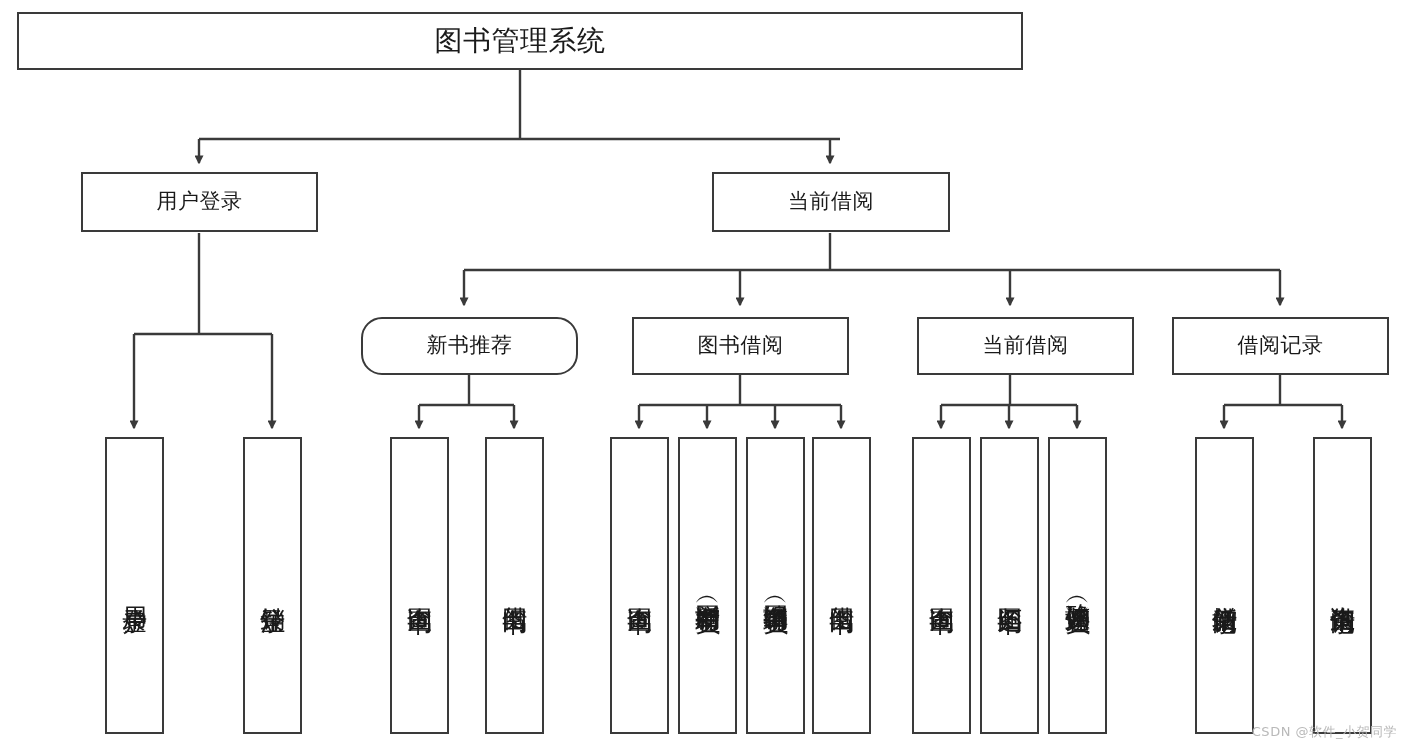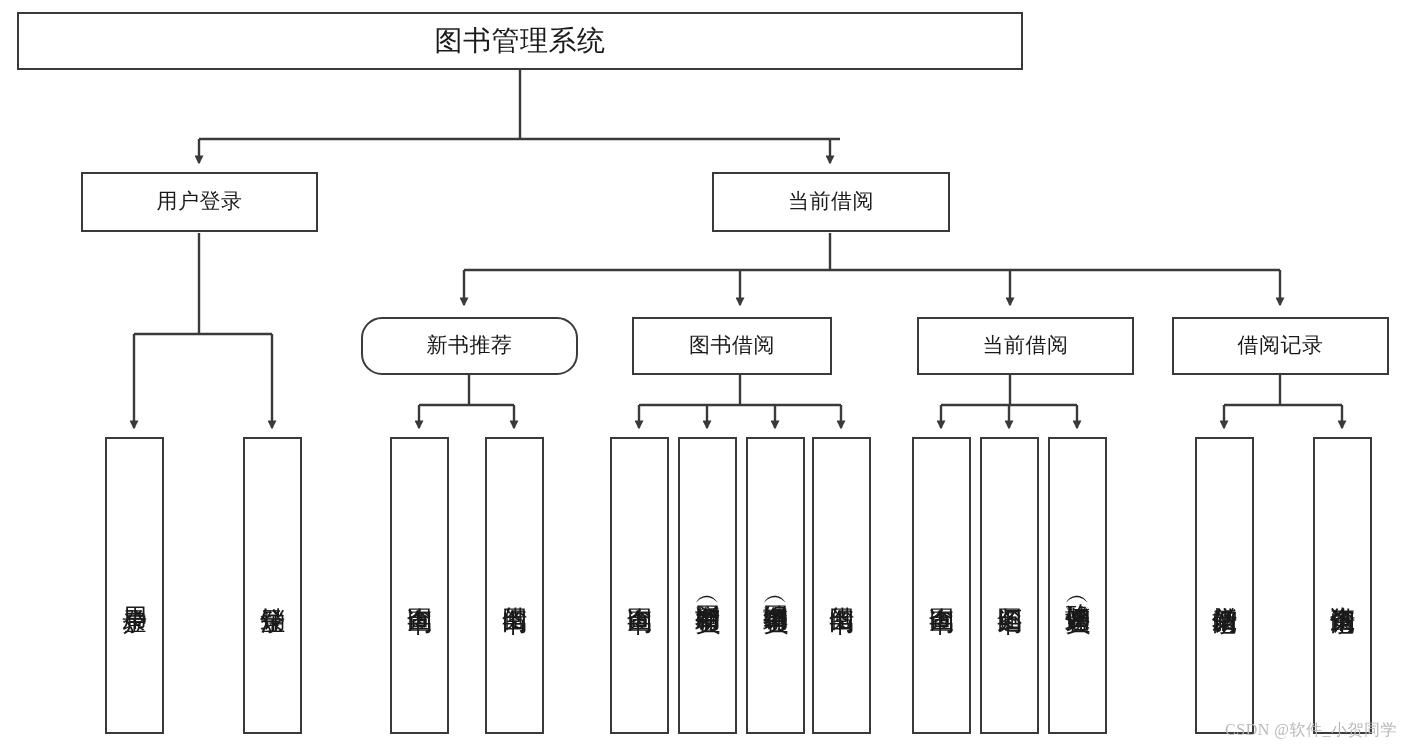--- a/index.html
+++ b/index.html
@@ -61,25 +61,24 @@
     font-size: 25px;
     line-height: 1.02;
     letter-spacing: 1px;
     white-space: nowrap;
     padding-top: 6px;
   }
   .watermark {
     position: absolute;
     right: 8px;
     bottom: 6px;
-    font-size: 16px;
+    font-size: 13px;
     color: #b9b9b9;
     white-space: nowrap;
     letter-spacing: 0.5px;
-    font-family: Liberation Serif, serif;
   }
 </style>
 </head>
 <body>
 
 <div id="canvas">
 
   <svg class="connectors" viewBox="0 0 1405 747" xmlns="http://www.w3.org/2000/svg">
     <defs>
       <marker id="arrow" markerWidth="9" markerHeight="9" refX="7.6" refY="4.5" orient="auto" markerUnits="userSpaceOnUse">
@@ -137,21 +136,21 @@
   <div class="node h" style="left:81px; top:172px; width:237px; height:60px;">
     <span class="lbl">用户登录</span>
   </div>
   <div class="node h" style="left:712px; top:172px; width:238px; height:60px;">
     <span class="lbl">当前借阅</span>
   </div>
 
   <div class="node h" style="left:361px; top:317px; width:217px; height:58px;border-radius:21px;">
     <span class="lbl">新书推荐</span>
   </div>
-  <div class="node h" style="left:632px; top:317px; width:200px; height:58px;">
+  <div class="node h" style="left:632px; top:317px; width:217px; height:58px;">
     <span class="lbl">图书借阅</span>
   </div>
   <div class="node h" style="left:902px; top:317px; width:217px; height:58px;margin-left:15px;">
     <span class="lbl">当前借阅</span>
   </div>
   <div class="node h" style="left:1172px; top:317px; width:217px; height:58px;">
     <span class="lbl">借阅记录</span>
   </div>
 
   <div class="node v" style="left:105px; top:437px; width:59px; height:297px;">

